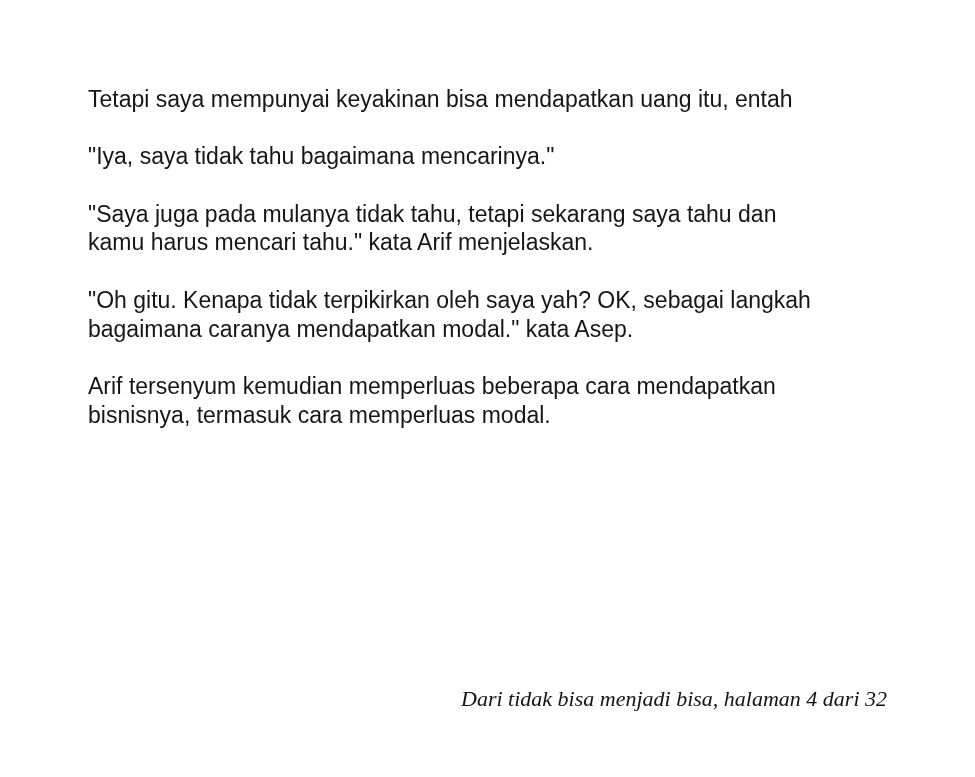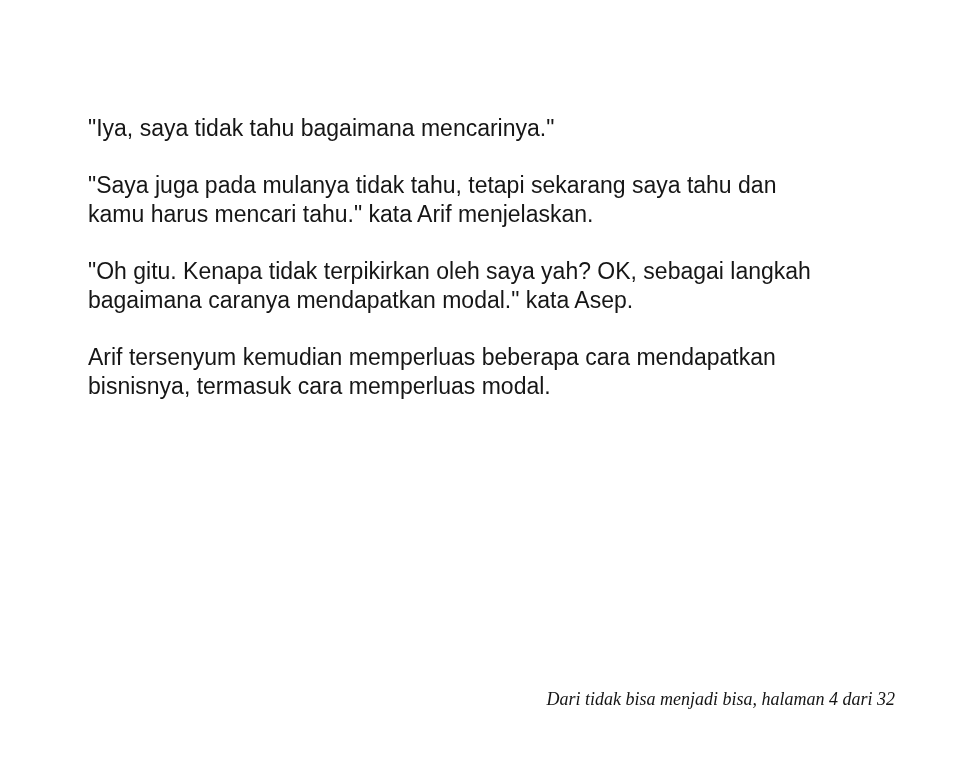--- a/index.html
+++ b/index.html
@@ -28,39 +28,40 @@
   .paragraph {
     margin: 0 0 28.7px 0;
     padding: 0;
   }
   .line {
     display: block;
     white-space: nowrap;
   }
   .footer {
     position: absolute;
-    right: 80px;
+    right: 88px;
     top: 684px;
     font-family: "Liberation Serif", "DejaVu Serif", serif;
     font-style: italic;
-    font-size: 18px;
+    font-size: 22px;
     line-height: 30px;
     color: #141414;
     text-align: right;
     white-space: nowrap;
   }
 </style>
 </head>
 <body>
 
 <div class="page">
 
   <div class="body-text">
 
     <p class="paragraph">
+      <span class="line">Tetapi saya mempunyai keyakinan bisa mendapatkan uang itu, entah</span>
     </p>
 
     <p class="paragraph">
       <span class="line">"Iya, saya tidak tahu bagaimana mencarinya."</span>
     </p>
 
     <p class="paragraph">
       <span class="line">"Saya juga pada mulanya tidak tahu, tetapi sekarang saya tahu dan</span>
       <span class="line">kamu harus mencari tahu." kata Arif menjelaskan.</span>
     </p>

